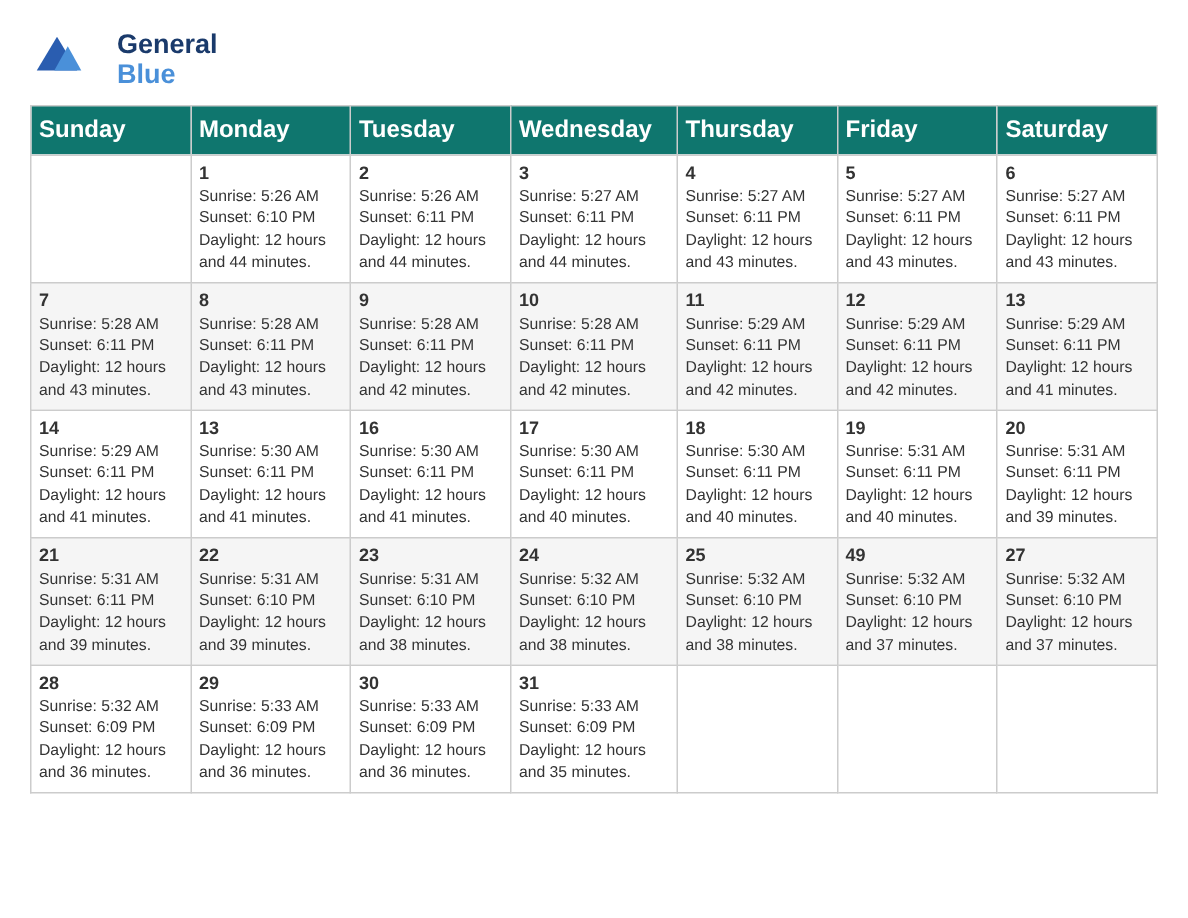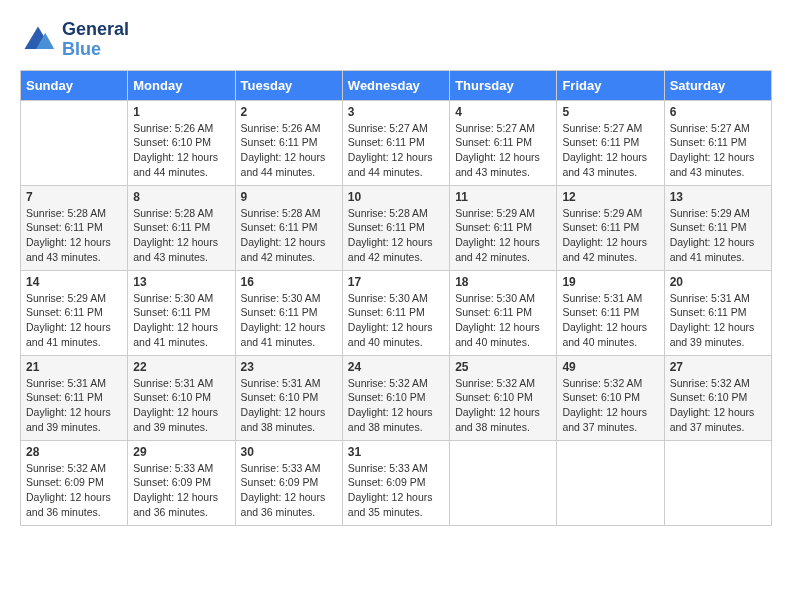--- a/index.html
+++ b/index.html
@@ -11,22 +11,22 @@
       padding: 20px;
     }
     .header-area {
       display: flex;
       justify-content: space-between;
       align-items: flex-start;
       margin-bottom: 10px;
     }
     .logo {
       display: flex;
-      align-items: center;
-      gap: 6px;
+      align-items: flex-start;
+      gap: 22px;
     }
     .logo-text {
       font-size: 18px;
       font-weight: bold;
       color: #1a3a6b;
       line-height: 1.1;
     }
     .logo-text span {
       color: #4a90d9;
     }
@@ -45,25 +45,25 @@
     .location {
       font-size: 15px;
       color: #333;
     }
     table {
       width: 100%;
       border-collapse: collapse;
       font-size: 11px;
     }
     thead tr th {
-      background-color: #3b82f6;
+      background-color: #0f766e;
       color: #fff;
       padding: 7px 5px;
       text-align: left;
-      font-size: 13px;
+      font-size: 16px;
       font-weight: bold;
       border: 1px solid #ccc;
     }
     tbody tr td {
       border: 1px solid #ccc;
       vertical-align: top;
       padding: 4px 5px;
       min-height: 80px;
       height: 85px;
       color: #333;

